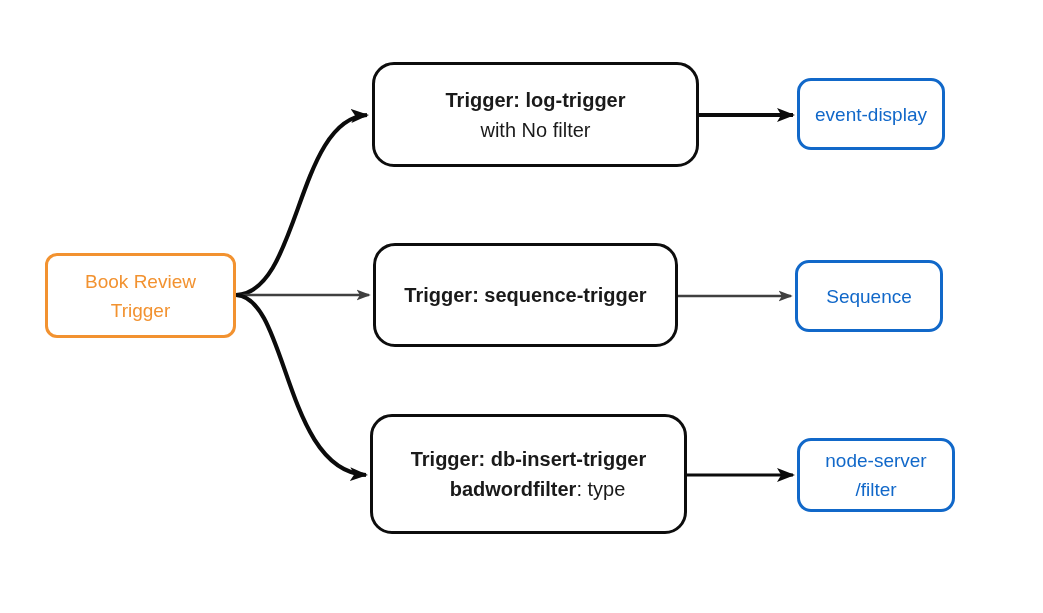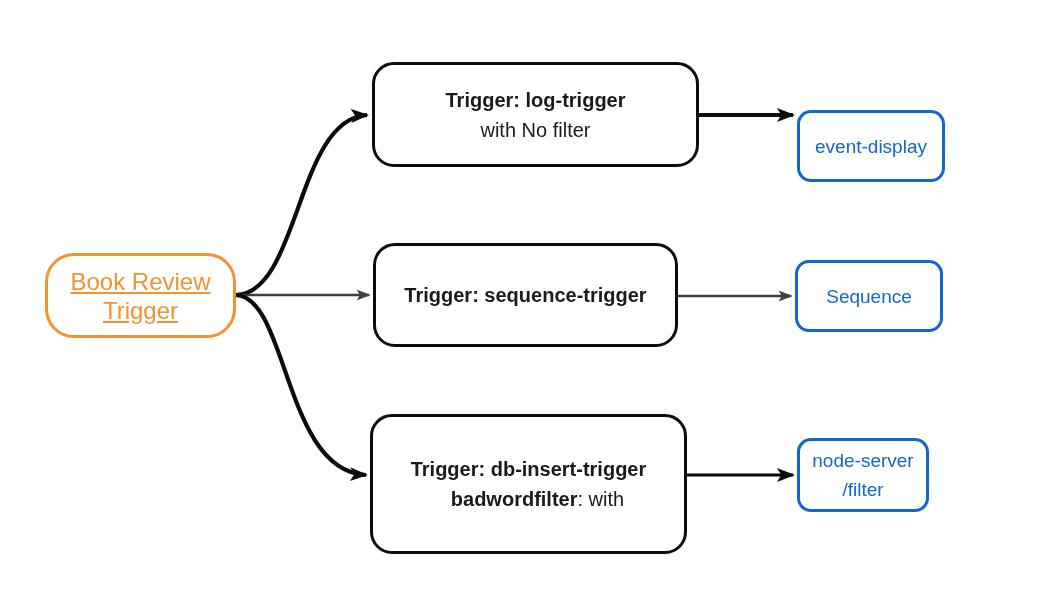--- a/index.html
+++ b/index.html
@@ -29,24 +29,23 @@
     background: #ffffff;
     display: flex;
     flex-direction: column;
     justify-content: center;
     align-items: center;
     text-align: center;
   }
   .node.broker {
     border: 3px solid var(--broker-accent, #F29230);
     color: var(--broker-accent, #F29230);
-    border-radius: 29px;
-    font-size: 24px;
+    border-radius: 12px;
+    font-size: 19px;
     line-height: 29px;
-    text-decoration: underline;
   }
   .node.trigger {
     border: 3px solid var(--trigger-border, #0d0d0d);
     color: var(--trigger-text, #1a1a1a);
     border-radius: 22px;
     font-size: 20px;
     line-height: 30px;
   }
   .node.sink {
     border: 3px solid var(--sink-accent, #1168C9);
@@ -55,24 +54,24 @@
     font-size: 19px;
     line-height: 29px;
   }
   .tline b { font-weight: 700; }
   .tline.shift-r { transform: translateX(9px); }
 
   
   .broker   { left: 45px;  top: 253px; width: 191px; height: 85px; }
   .t1       { left: 372px; top: 62px;  width: 327px; height: 105px; }
   .t2       { left: 373px; top: 243px; width: 305px; height: 104px; }
-  .t3       { left: 370px; top: 414px; width: 317px; height: 140px; }
-  .s1       { left: 797px; top: 78px;  width: 148px; height: 72px; margin-top: 32px; }
+  .t3       { left: 370px; top: 414px; width: 317px; height: 120px; }
+  .s1       { left: 797px; top: 78px;  width: 148px; height: 72px; }
   .s2       { left: 795px; top: 260px; width: 148px; height: 72px; }
-  .s3       { left: 797px; top: 438px; width: 132px; height: 74px; }
+  .s3       { left: 797px; top: 438px; width: 158px; height: 74px; }
 </style>
 </head>
 <body>
 
 <div class="canvas">
 
   <svg class="edges" viewBox="0 0 1043 613" xmlns="http://www.w3.org/2000/svg">
     <defs>
       <marker id="ahBlack" viewBox="0 0 18 14" refX="16" refY="7" markerWidth="18" markerHeight="14" markerUnits="userSpaceOnUse" orient="auto">
         <path class="ah-primary" d="M0,0 L18,7 L0,14 L4.2,7 Z"></path>
@@ -100,21 +99,21 @@
     <div class="tline"><b>Trigger: log-trigger</b></div>
     <div class="tline">with No filter</div>
   </div>
 
   <div class="node trigger t2">
     <div class="tline"><b>Trigger: sequence-trigger</b></div>
   </div>
 
   <div class="node trigger t3">
     <div class="tline"><b>Trigger: db-insert-trigger</b></div>
-    <div class="tline shift-r"><b>badwordfilter</b><span>: with</span></div>
+    <div class="tline shift-r"><b>badwordfilter</b><span>: type</span></div>
   </div>
 
   <div class="node sink s1">
     <div class="tline">event-display</div>
   </div>
 
   <div class="node sink s2">
     <div class="tline">Sequence</div>
   </div>
 

